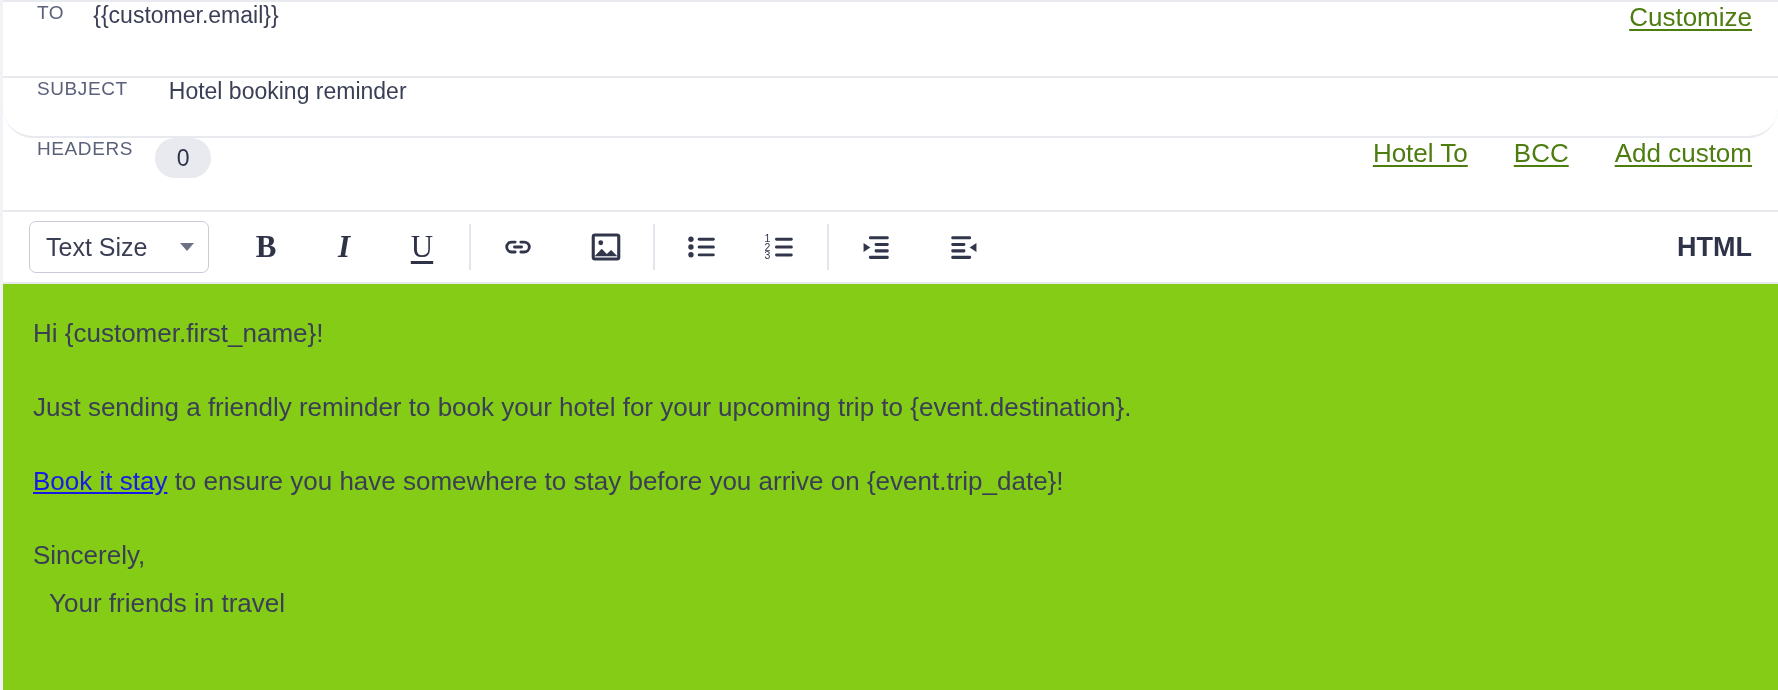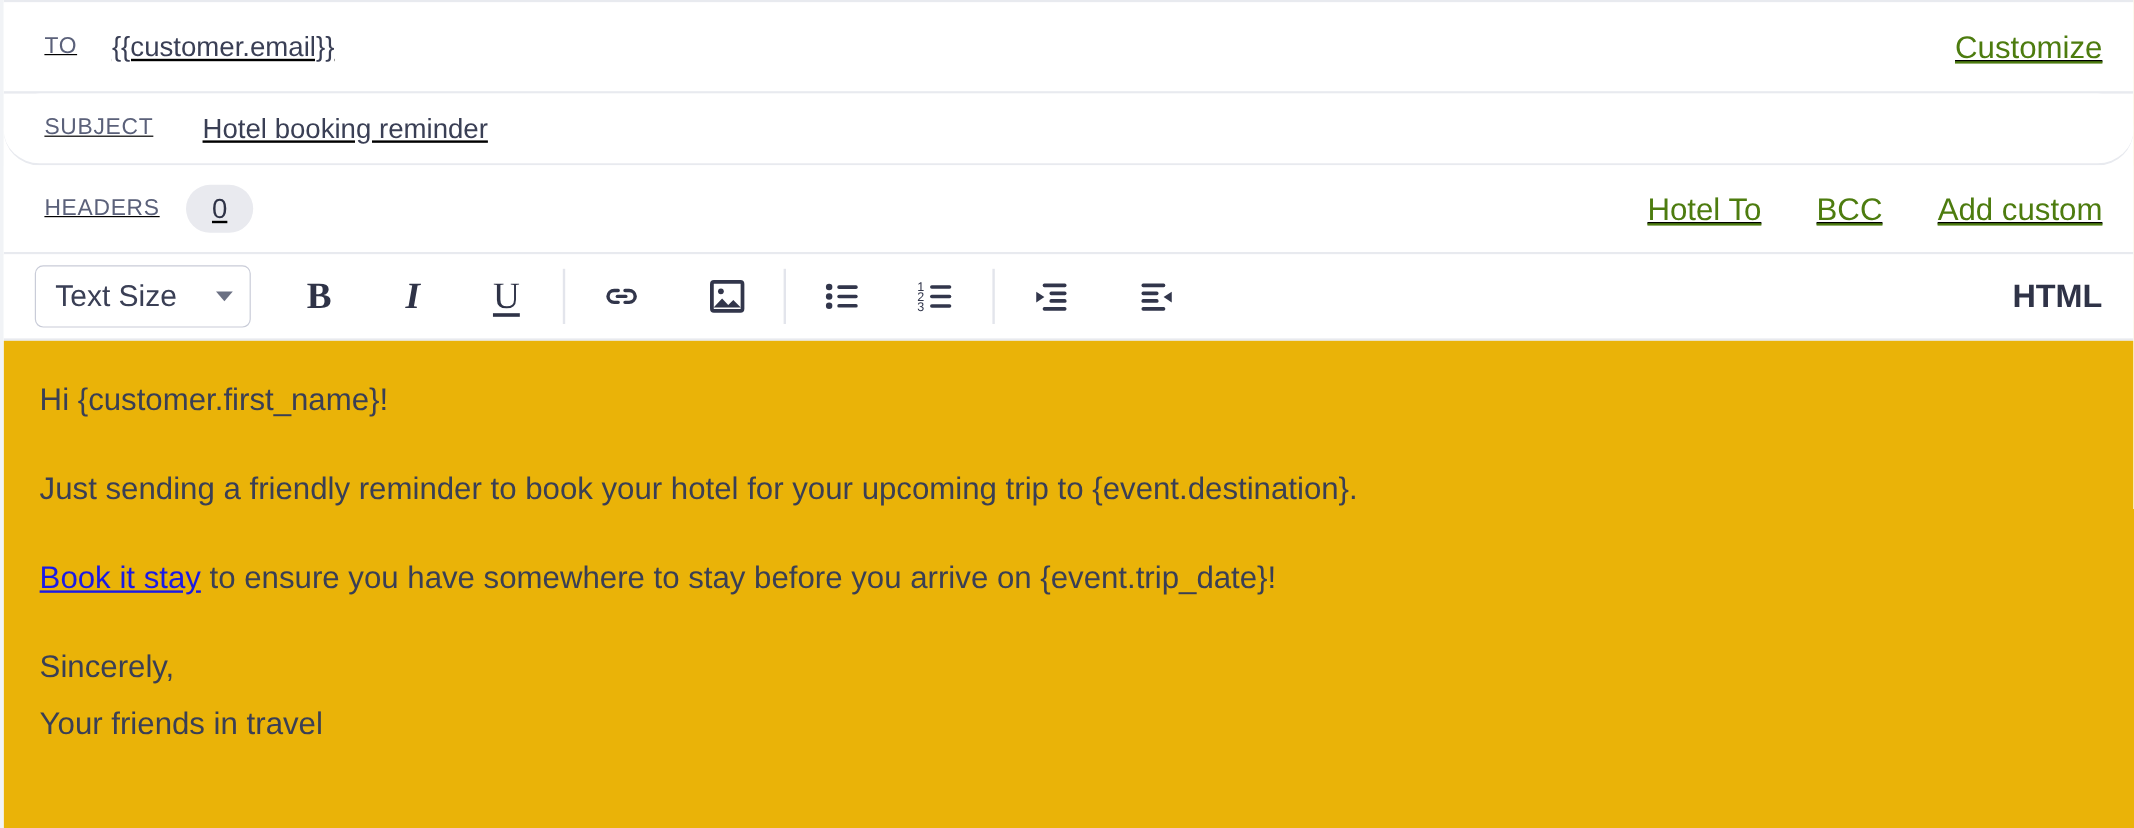--- a/index.html
+++ b/index.html
@@ -13,26 +13,25 @@
     width: 1778px; height: 690px;
     background: #ffffff;
     border-left: 3px solid #f1f3f6;
     display: flex; flex-direction: column;
     overflow: hidden;
   }
   .top-rule { height: 2px; background: #e8eaef; flex: 0 0 auto; }
 
   
   .field-row {
-    display: flex; align-items: center;
+    display: flex; align-items: flex-start;
     border-bottom: 2px solid #e8eaef;
     padding: 0 26px 0 34px;
     flex: 0 0 auto;
     background: #fff;
-    text-decoration: underline;
   }
   .row-to      { height: 76px; }
   .row-subject { height: 60px; border-radius: 32px; }
   .row-headers { height: 74px; }
 
   .field-label {
     color: #5b617a;
     font-size: 19px;
     letter-spacing: 0.6px;
     font-weight: 400;
@@ -115,32 +114,32 @@
   .under-glyph { text-decoration: underline; text-underline-offset: 4px; }
   .html-btn {
     color: #2f3347; font-size: 27px; font-weight: 700;
     cursor: pointer; white-space: nowrap;
   }
 
   
   .body-area {
     flex: 1 1 auto;
     padding: 36px 30px 0 30px;
-    background: #eab308;
+    background: #84cc16;
     overflow: hidden;
   }
   .body-line {
     color: #3a3f55;
     font-size: 26px;
     line-height: 1.0;
     margin-bottom: 48px;
     white-space: pre-wrap;
   }
   .body-line.tight { margin-bottom: 22px; }
-  .body-line.last  { margin-bottom: 0; }
+  .body-line.last  { margin-bottom: 0; margin-left: 16px; }
   .body-link {
     color: #1a1ae6;
     text-decoration: underline;
     text-underline-offset: 2px;
     cursor: pointer;
   }
 </style>
 </head>
 <body>
 

